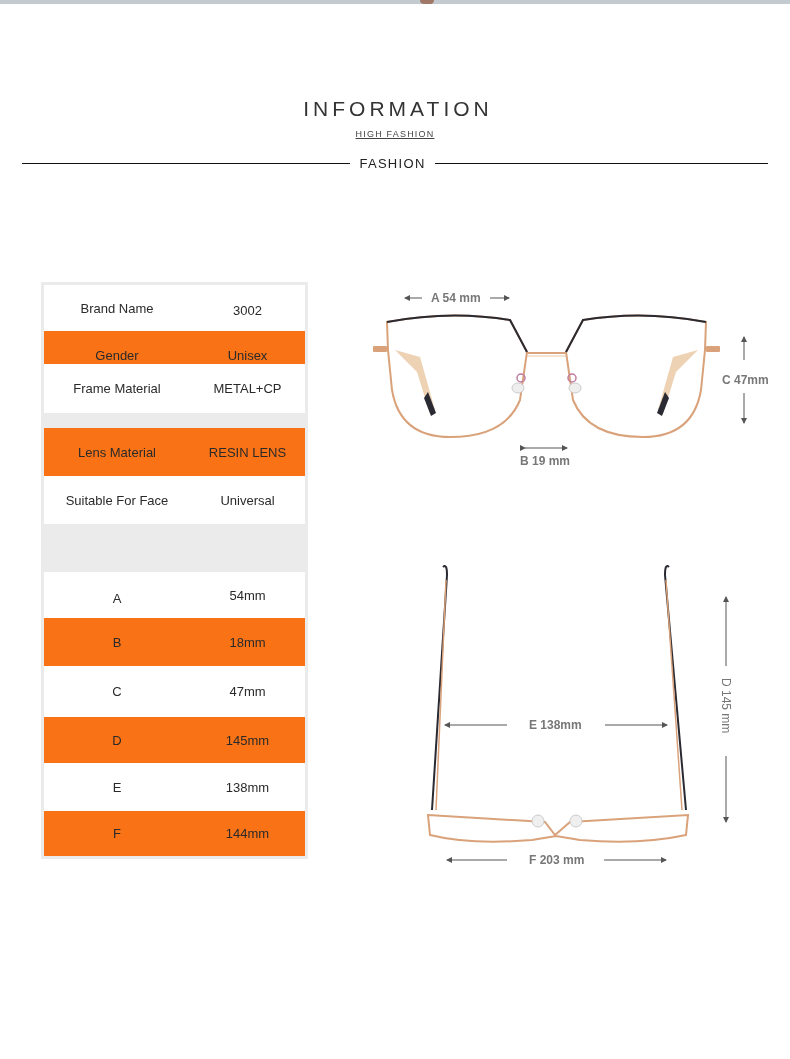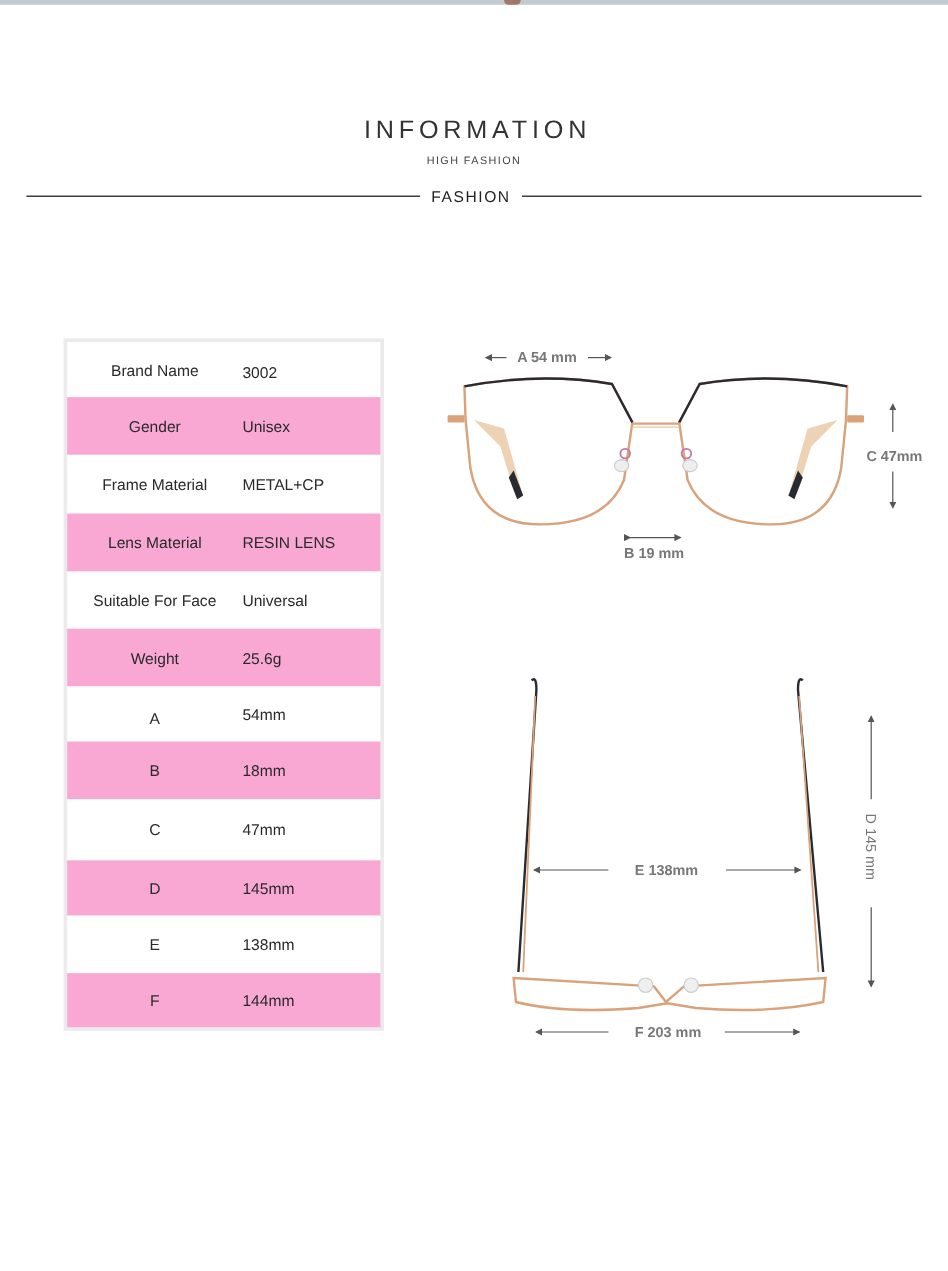--- a/index.html
+++ b/index.html
@@ -6,34 +6,34 @@
   body {
     width: 790px; height: 1059px; position: relative; overflow: hidden;
     background: #ffffff; font-family: "Liberation Sans", sans-serif; color: #333;
   }
   .top-strip { position: absolute; left: 0; top: 0; width: 790px; height: 4px; background: #c4cbd0; }
   .top-strip .blob { position: absolute; left: 420px; top: 0; width: 14px; height: 4px; background: #a07868; border-radius: 0 0 6px 6px; }
 
   .title { position: absolute; left: 0; top: 97px; width: 796px; text-align: center;
     font-size: 21px; letter-spacing: 4px; color: #333; font-weight: normal; }
   .subtitle { position: absolute; left: 0; top: 129px; width: 790px; text-align: center;
-    font-size: 9px; letter-spacing: 1.2px; color: #444; }
+    font-size: 9px; letter-spacing: 1.2px; color: #444; text-decoration: underline; }
   .rule { position: absolute; top: 163px; height: 1px; background: #111; }
   .rule.left { left: 22px; width: 328px; }
   .rule.right { left: 435px; width: 333px; }
   .rule-label { position: absolute; left: 350px; width: 85px; top: 156px; text-align: center;
     font-size: 13px; letter-spacing: 1.3px; color: #222; }
 
   .spec-table { position: absolute; left: 41px; top: 282px; width: 267px; height: 577px;
-    background: #ebebeb; margin-left: 12px; }
+    background: #ebebeb; }
   .spec-row { position: absolute; left: 3px; width: 261px; display: flex; align-items: center; }
   .spec-row.white { background: #ffffff; }
-  .spec-row.gray { background: #f9a8d4; }
+  .spec-row.gray { background: #f97316; }
   .spec-row .k { width: 146px; text-align: center; font-size: 13px; color: #2a2a2a; }
-  .spec-row .v { width: 115px; text-align: left; font-size: 13px; color: #2a2a2a; }
+  .spec-row .v { width: 115px; text-align: center; font-size: 13px; color: #2a2a2a; }
 
   .dim { position: absolute; font-size: 12px; color: #777; white-space: nowrap; font-weight: bold; }
   .dim-vert { position: absolute; font-size: 12px; color: #777; white-space: nowrap;
     transform: rotate(90deg); transform-origin: left top; }
   svg.art { position: absolute; left: 0; top: 0; }
 </style>
 </head>
 <body>
 
 <div class="top-strip">
@@ -48,35 +48,31 @@
 
 <div class="spec-table">
   <div class="spec-row white" style="top:3px;height:46px">
     <span class="k">Brand Name</span>
     <span class="v" style="padding-top:4px">3002</span>
   </div>
   <div class="spec-row gray" style="top:49px;height:48px">
     <span class="k">Gender</span>
     <span class="v">Unisex</span>
   </div>
-  <div class="spec-row white" style="top:97px;height:49px">
+  <div class="spec-row white" style="top:82px;height:49px">
     <span class="k">Frame Material</span>
     <span class="v">METAL+CP</span>
   </div>
   <div class="spec-row white" style="top:194px;height:48px">
     <span class="k">Suitable For Face</span>
     <span class="v">Universal</span>
   </div>
   <div class="spec-row gray" style="top:146px;height:48px">
     <span class="k">Lens Material</span>
     <span class="v">RESIN LENS</span>
-  </div>
-  <div class="spec-row gray" style="top:242px;height:48px">
-    <span class="k">Weight</span>
-    <span class="v">25.6g</span>
   </div>
   <div class="spec-row white" style="top:290px;height:46px">
     <span class="k" style="padding-top:6px">A</span>
     <span class="v">54mm</span>
   </div>
   <div class="spec-row gray" style="top:336px;height:48px">
     <span class="k">B</span>
     <span class="v">18mm</span>
   </div>
   <div class="spec-row white" style="top:384px;height:51px">

